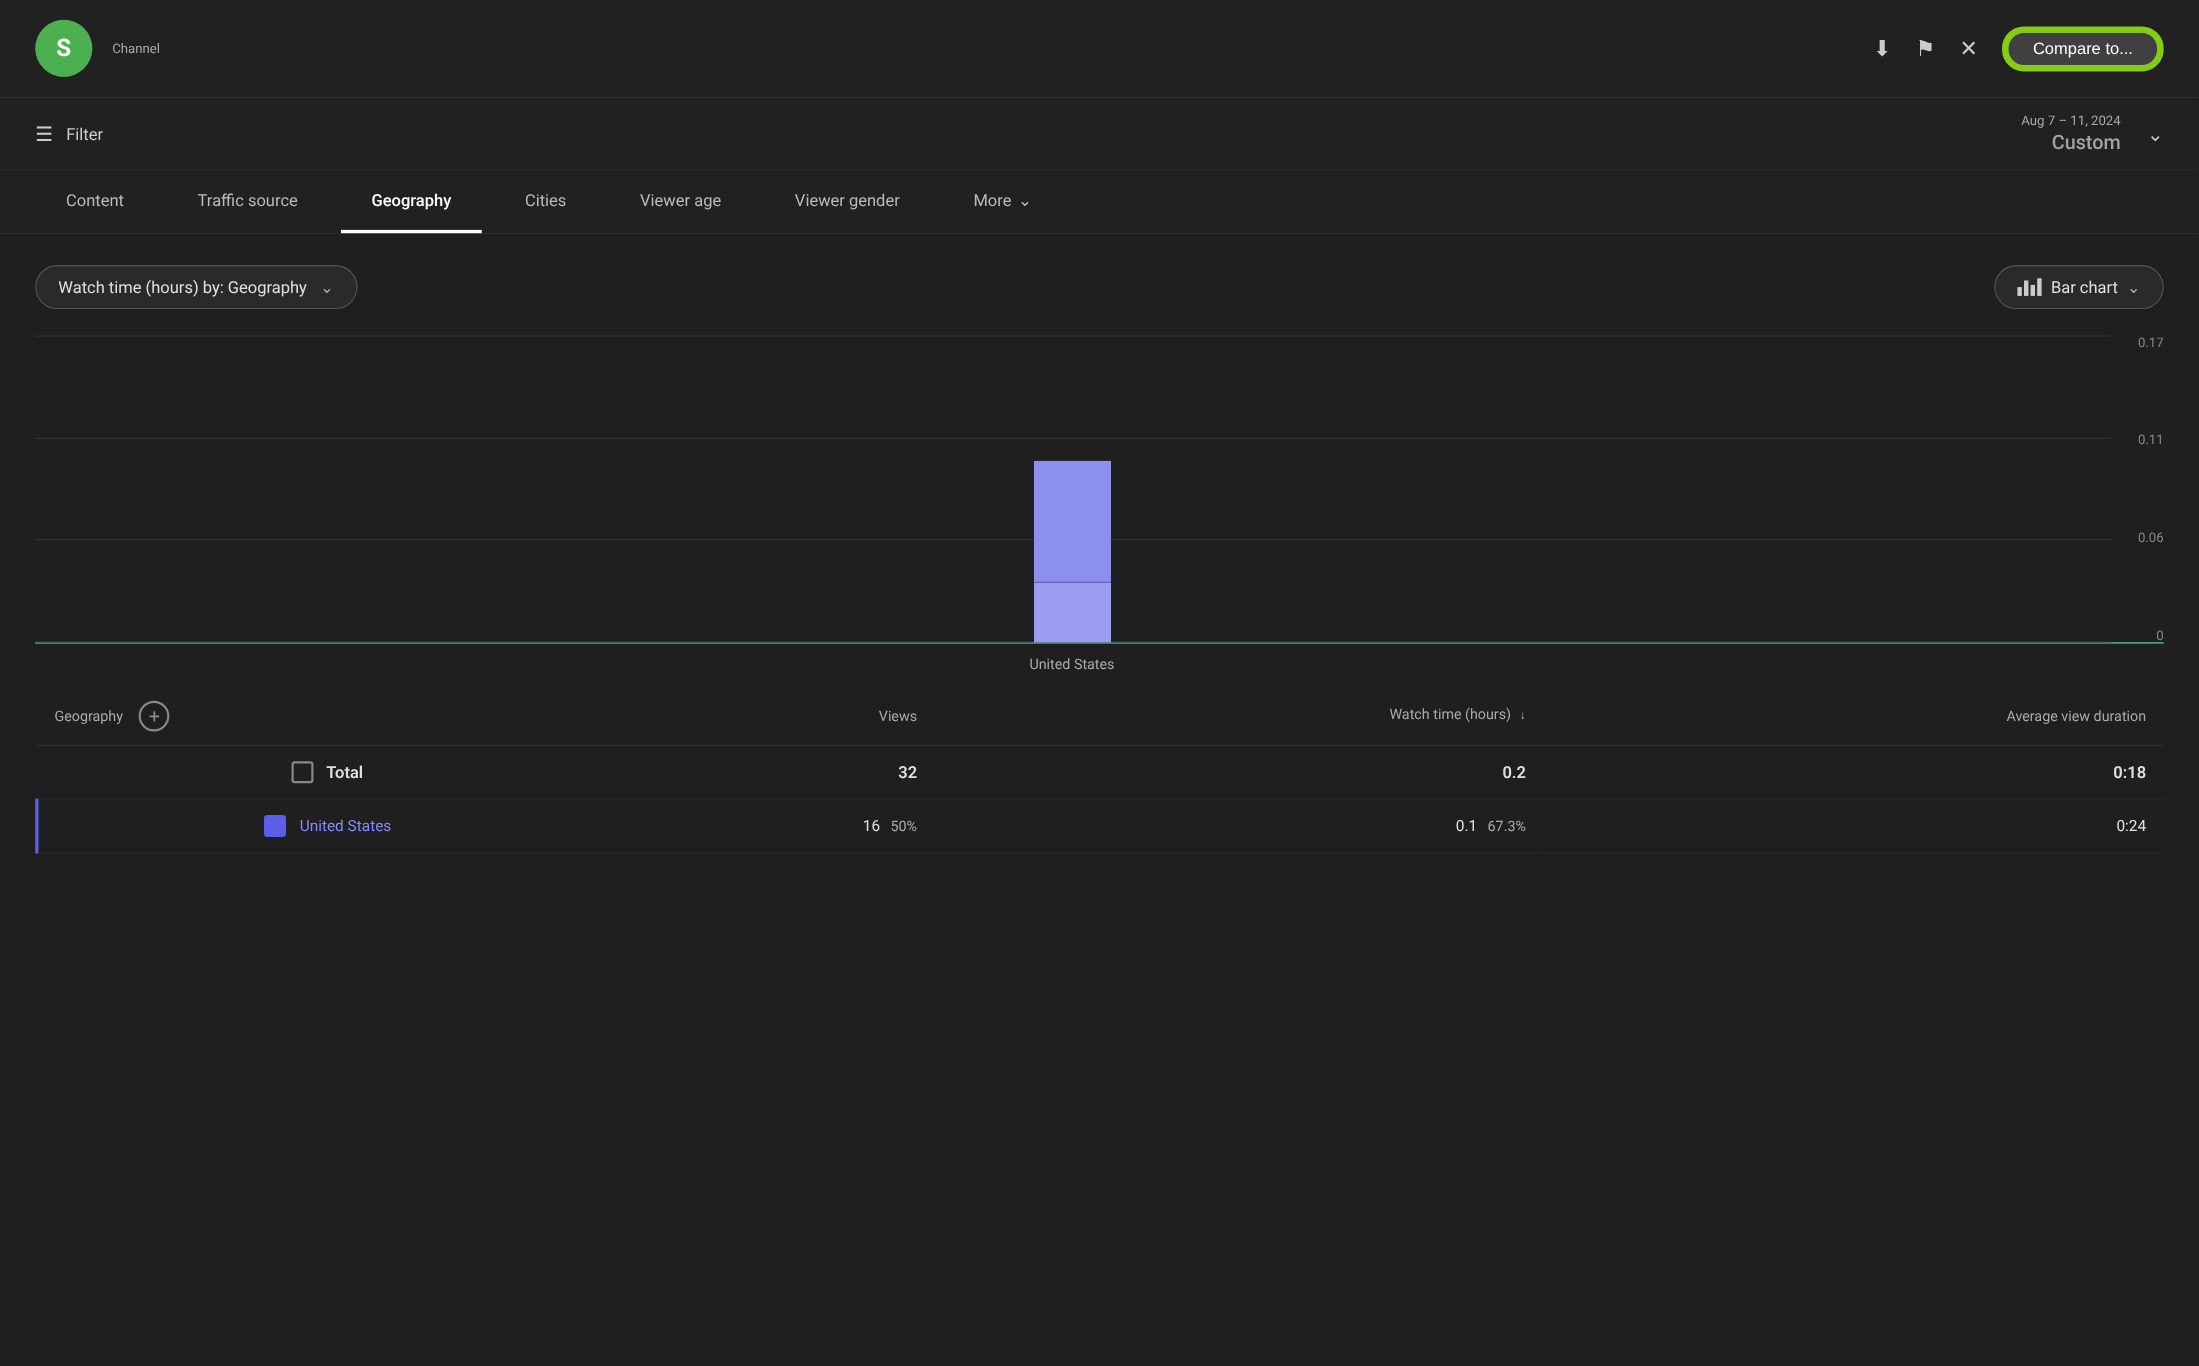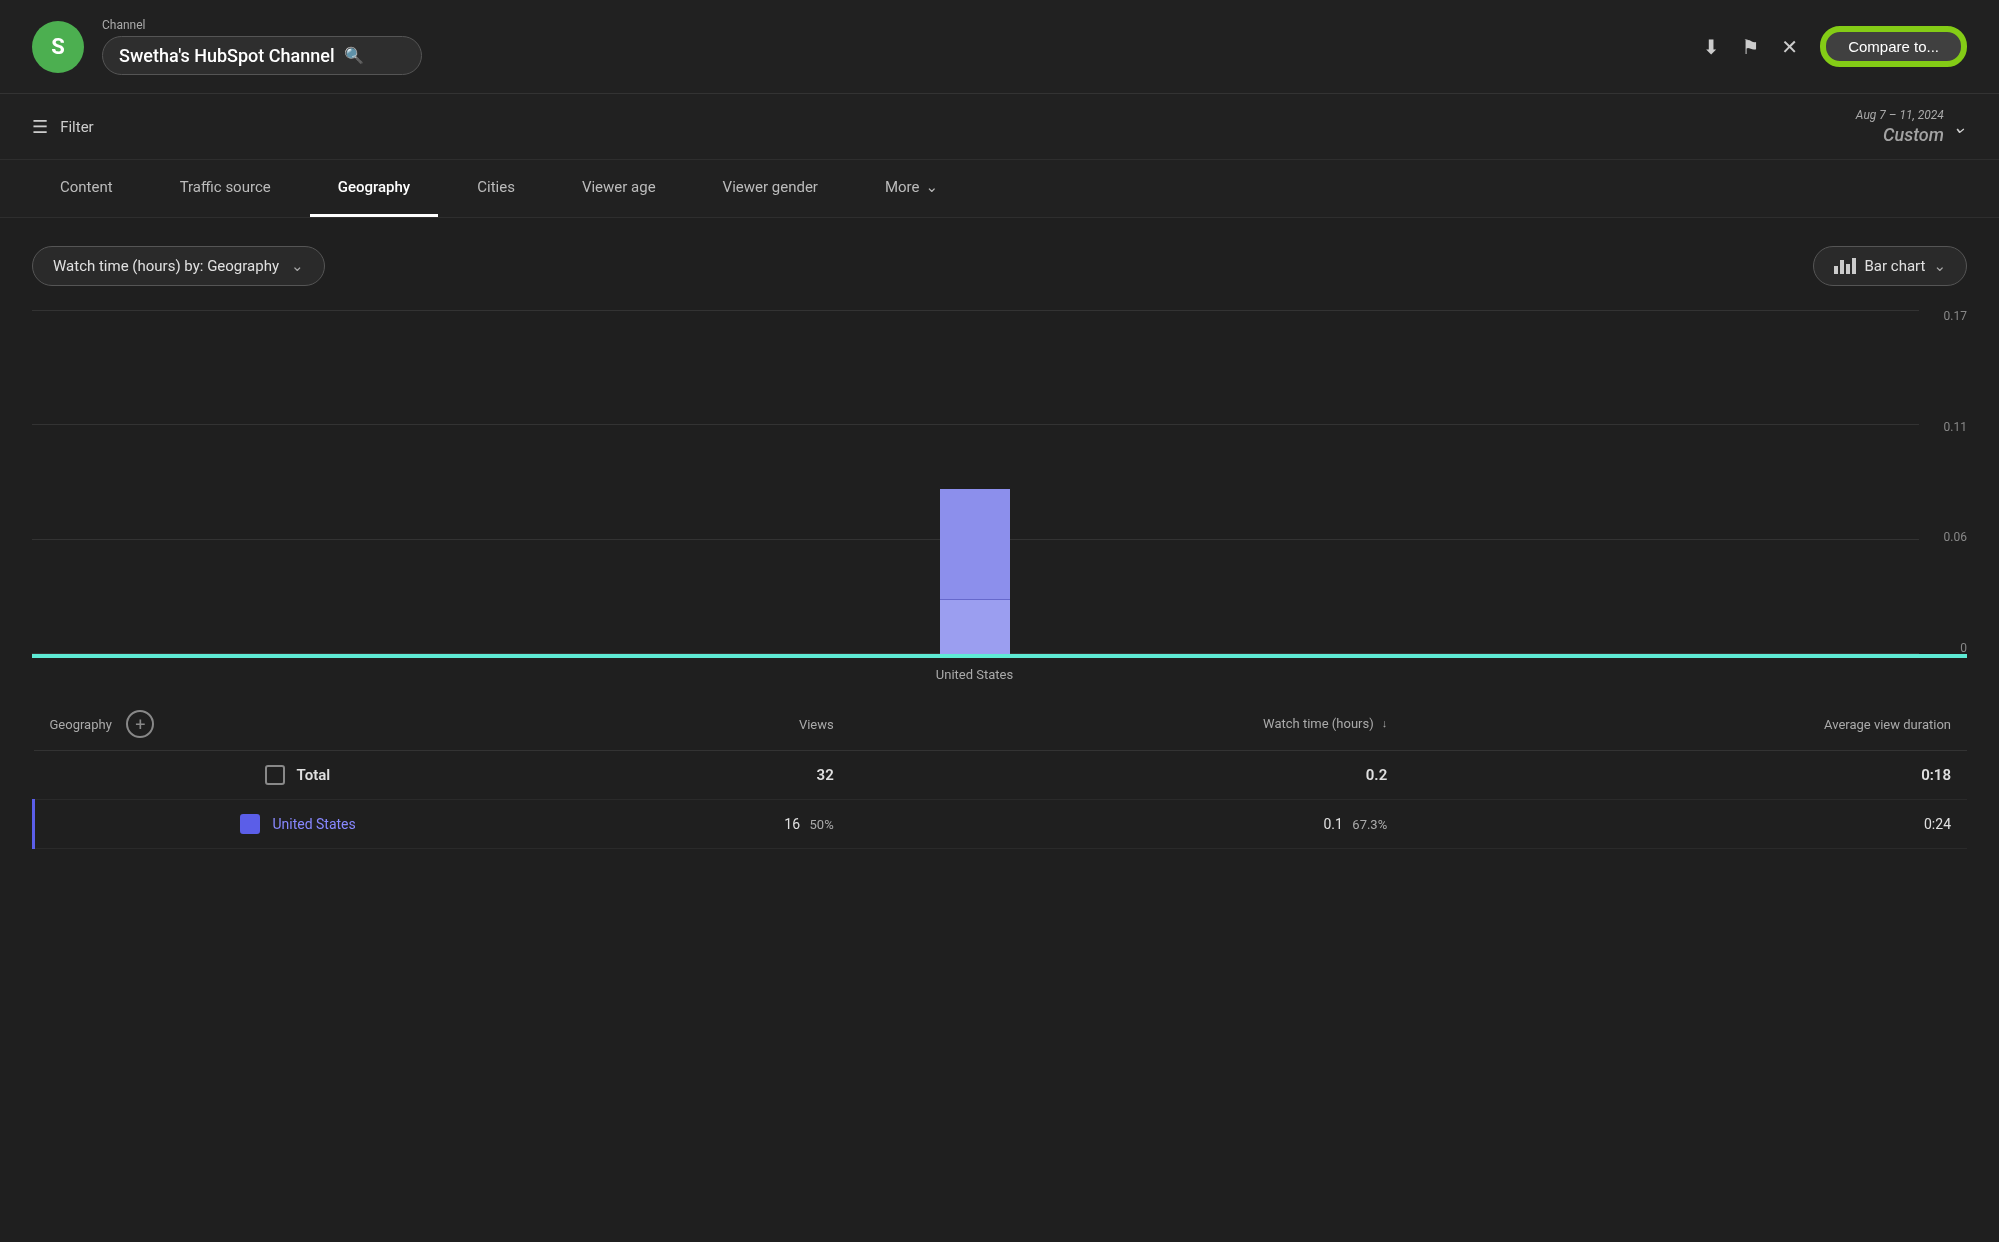--- a/index.html
+++ b/index.html
@@ -87,21 +87,21 @@
       display: flex; align-items: center; gap: 12px;
     }
     .filter-icon { color: #ccc; font-size: 18px; }
     .filter-text { font-size: 15px; color: #ccc; }
     .date-range {
       display: flex; flex-direction: column; align-items: flex-end; gap: 2px;
     }
     .date-range-line1 { font-size: 12px; color: #aaa; }
     .date-range-line2 { font-size: 18px; font-weight: 500; color: #a3a3a3; }
     .date-range-wrap {
-      display: flex; align-items: center; gap: 8px; cursor: pointer; font-style: italic;
+      display: flex; align-items: center; gap: 24px; cursor: pointer;
     }
     .chevron-icon { color: #ccc; font-size: 18px; }
 
     
     .tabs-bar {
       display: flex;
       align-items: center;
       padding: 0 32px;
       background: #212121;
       border-bottom: 1px solid #2e2e2e;
@@ -162,22 +162,22 @@
     }
     .bar-chart-icon span {
       background: #ccc;
       width: 4px;
       display: block;
     }
 
     
     .chart-area {
       position: relative;
-      height: 348px;
-      border-bottom: 4px solid #5eead4;
+      height: 280px;
+      border-bottom: 1px solid #5eead4;
       margin-bottom: 8px;
     }
     .chart-grid-lines {
       position: absolute; top: 0; left: 0; right: 48px; bottom: 0;
       display: flex; flex-direction: column; justify-content: space-between;
     }
     .grid-line {
       border-top: 1px solid #333;
       width: 100%;
     }
@@ -302,24 +302,20 @@
     }
   </style>
 </head>
 <body>
 
 <div class="top-header">
   <div class="top-header-left">
     <div class="avatar">S</div>
     <div class="channel-section">
       <span class="channel-label">Channel</span>
-      <div class="channel-input-wrap">
-        <span class="channel-name">Swetha's HubSpot Channel</span>
-        <span class="search-icon-inline">🔍</span>
-      </div>
     </div>
   </div>
   <div class="top-right-icons">
     <button class="icon-btn">⬇</button>
     <button class="icon-btn">⚑</button>
     <button class="icon-btn">✕</button>
     <button class="compare-btn">Compare to...</button>
   </div>
 </div>
 

